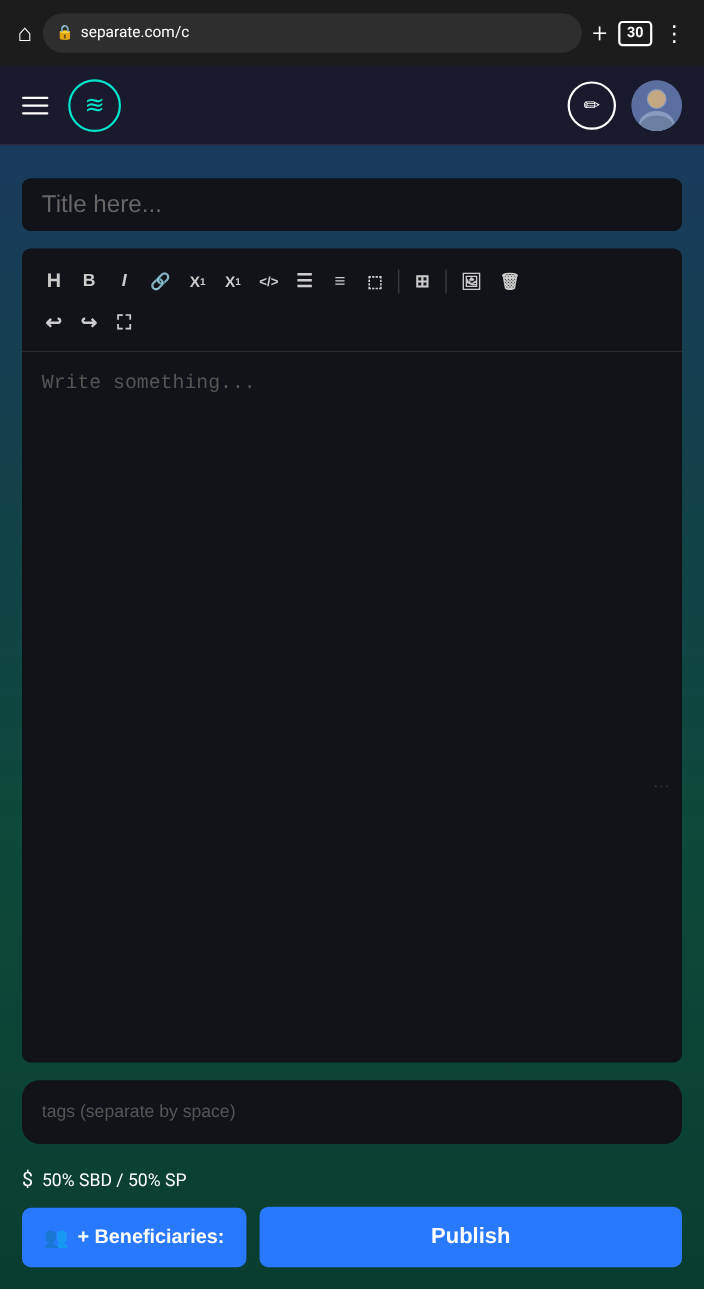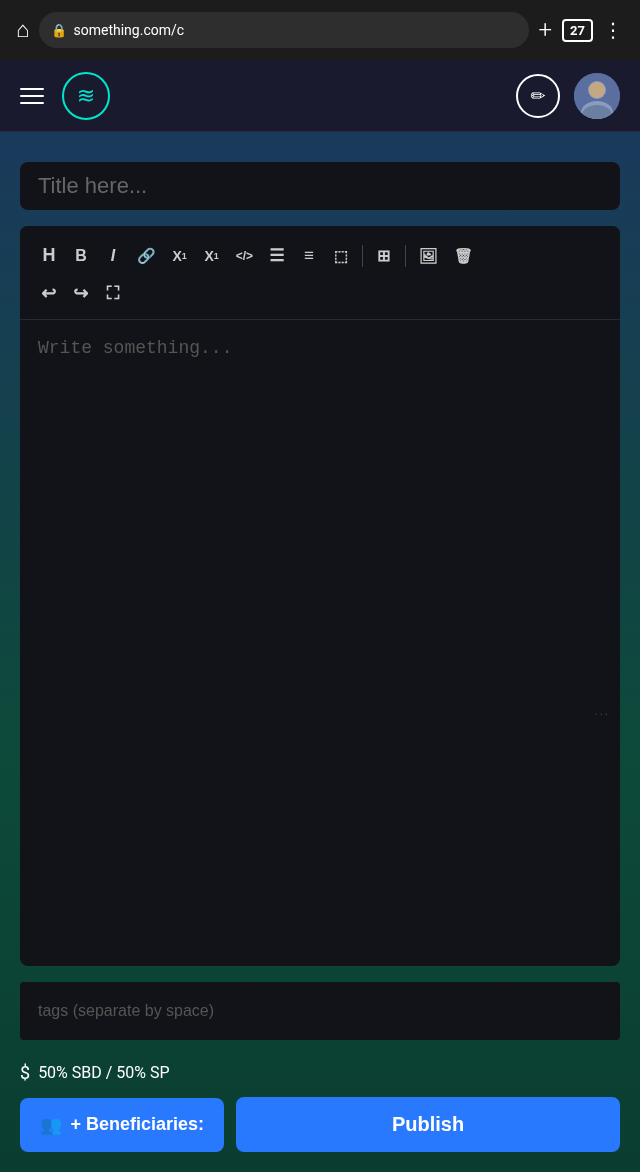--- a/index.html
+++ b/index.html
@@ -241,21 +241,21 @@
       padding: 4px 10px;
       color: #444;
       font-size: 12px;
       letter-spacing: 2px;
     }
 
     
     .tags-input {
       background: #111318;
       border: none;
-      border-radius: 4px;
+      border-radius: 16px;
       padding: 20px 18px;
       color: #e5e5e5;
       font-size: 16px;
       width: 100%;
       outline: none;
     }
     .tags-input::placeholder {
       color: #555;
     }
 
@@ -319,24 +319,24 @@
       flex: 1;
     }
   </style>
 </head>
 <body>
 
 <div class="browser-bar">
   <span class="home-icon">⌂</span>
   <div class="browser-address">
     <span class="lock-icon">🔒</span>
-    <span class="url-text">something.com/c</span>
+    <span class="url-text">separate.com/c</span>
   </div>
   <span class="add-tab">+</span>
-  <span class="tab-count">27</span>
+  <span class="tab-count">30</span>
   <span class="more-icon">⋮</span>
 </div>
 
 <div class="app-header">
   <div class="header-left">
     <div class="hamburger-icon">
       <span></span>
       <span></span>
       <span></span>
     </div>

